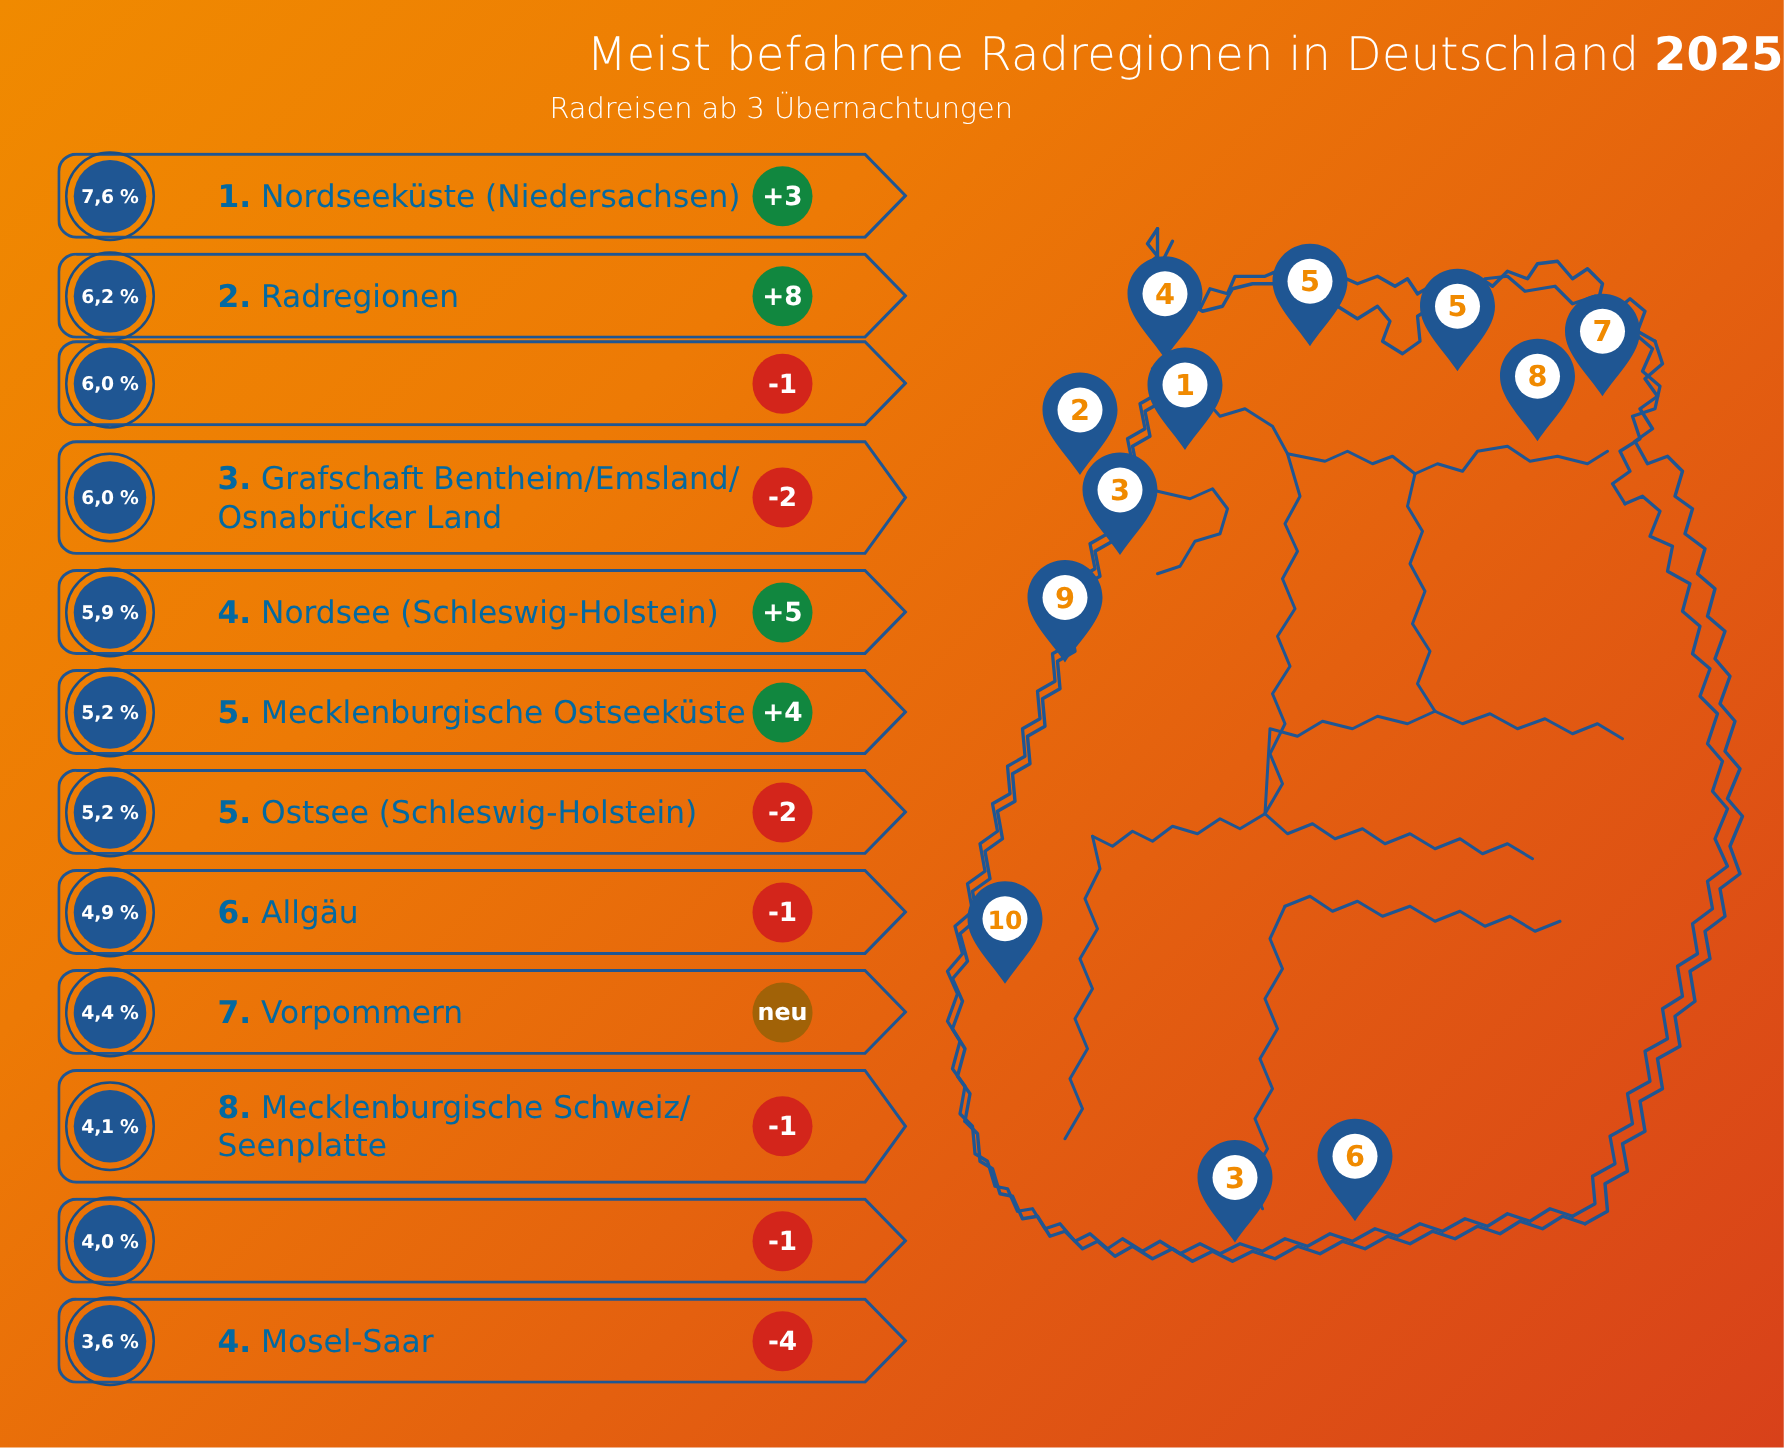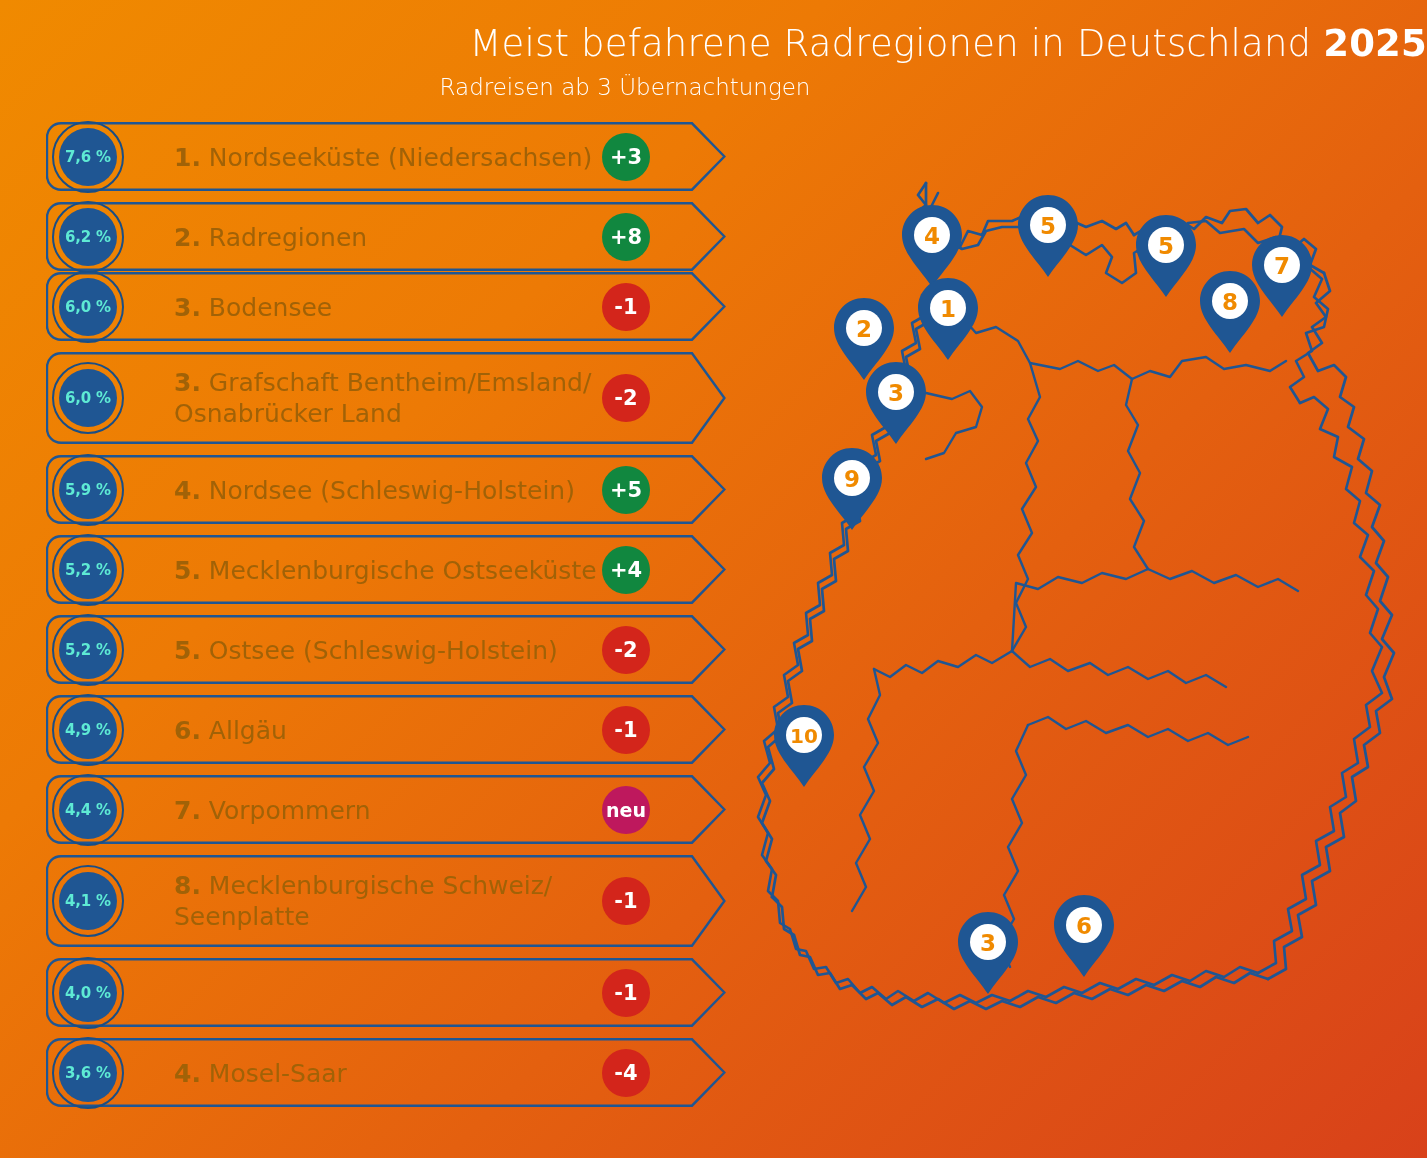--- a/index.html
+++ b/index.html
@@ -39,40 +39,40 @@
   .pct-ring {
     position:absolute; inset:0; border-radius:50%;
     border:2px solid #1A4E85;
   }
   .pct-disc {
     position:absolute; left:7px; top:7px; width:58px; height:58px;
     border-radius:50%; background:#1F5693;
     display:flex; align-items:center; justify-content:center;
   }
   .pct-disc span {
-    color:#5eead4; font-size:15px; font-weight:600; letter-spacing:-.2px;
+    color:#ffffff; font-size:15px; font-weight:600; letter-spacing:-.2px;
     white-space:nowrap;
   }
 
   .label {
     position:absolute; left:128px; top:50%; transform:translateY(-50%);
-    width:440px; color:#a16207;
+    width:440px; color:#0369a1;
     font-size:25px; line-height:31px; font-weight:400;
   }
   .label .rank { font-weight:700; }
 
   .badge {
     position:absolute; right:76px; top:50%; transform:translateY(-50%);
     width:48px; height:48px; border-radius:50%;
     display:flex; align-items:center; justify-content:center;
     color:#ffffff; font-size:21px; font-weight:700;
   }
   .badge.up   { background:#11873F; }
   .badge.down { background:#D3251B; }
-  .badge.new  { background:#be185d; font-size:19px; font-weight:600; }
+  .badge.new  { background:#a16207; font-size:19px; font-weight:600; }
 
   
   #map { position:absolute; left:730px; top:165px; width:690px; height:920px; }
   #map svg { width:100%; height:100%; display:block; overflow:visible; }
   .pin-num {
     font-family:"DejaVu Sans", sans-serif;
     font-size:23px; font-weight:700; fill:#F08A00;
     text-anchor:middle; dominant-baseline:central;
   }
   .pin-num.two { font-size:20px; }
@@ -117,21 +117,20 @@
       <div class="row" style="height: 69px; margin-bottom: 11px;">
         <svg class="chev" width="680" height="69" viewBox="0 0 680 69">
           <path d="M 15 1.3 L 646 1.3 L 678.4 34.5 L 646 67.7 L 15 67.7 A 14 14 0 0 1 1 53.7 L 1 15.3 A 14 14 0 0 1 15 1.3 Z" fill="none" stroke="#1F5693" stroke-width="2.4"></path>
         </svg>
         <div class="pct-wrap">
           <div class="pct-ring"></div>
           <div class="pct-disc">
             <span>6,0 %</span>
           </div>
         </div>
-        <div class="label"><span class="rank">3.</span> <span>Bodensee</span></div>
         <div class="badge down">-1</div>
       </div>
       <div class="row" style="height: 92px; margin-bottom: 11px;">
         <svg class="chev" width="680" height="92" viewBox="0 0 680 92">
           <path d="M 15 1.3 L 646 1.3 L 678.4 46 L 646 90.7 L 15 90.7 A 14 14 0 0 1 1 76.7 L 1 15.3 A 14 14 0 0 1 15 1.3 Z" fill="none" stroke="#1F5693" stroke-width="2.4"></path>
         </svg>
         <div class="pct-wrap">
           <div class="pct-ring"></div>
           <div class="pct-disc">
             <span>6,0 %</span>

